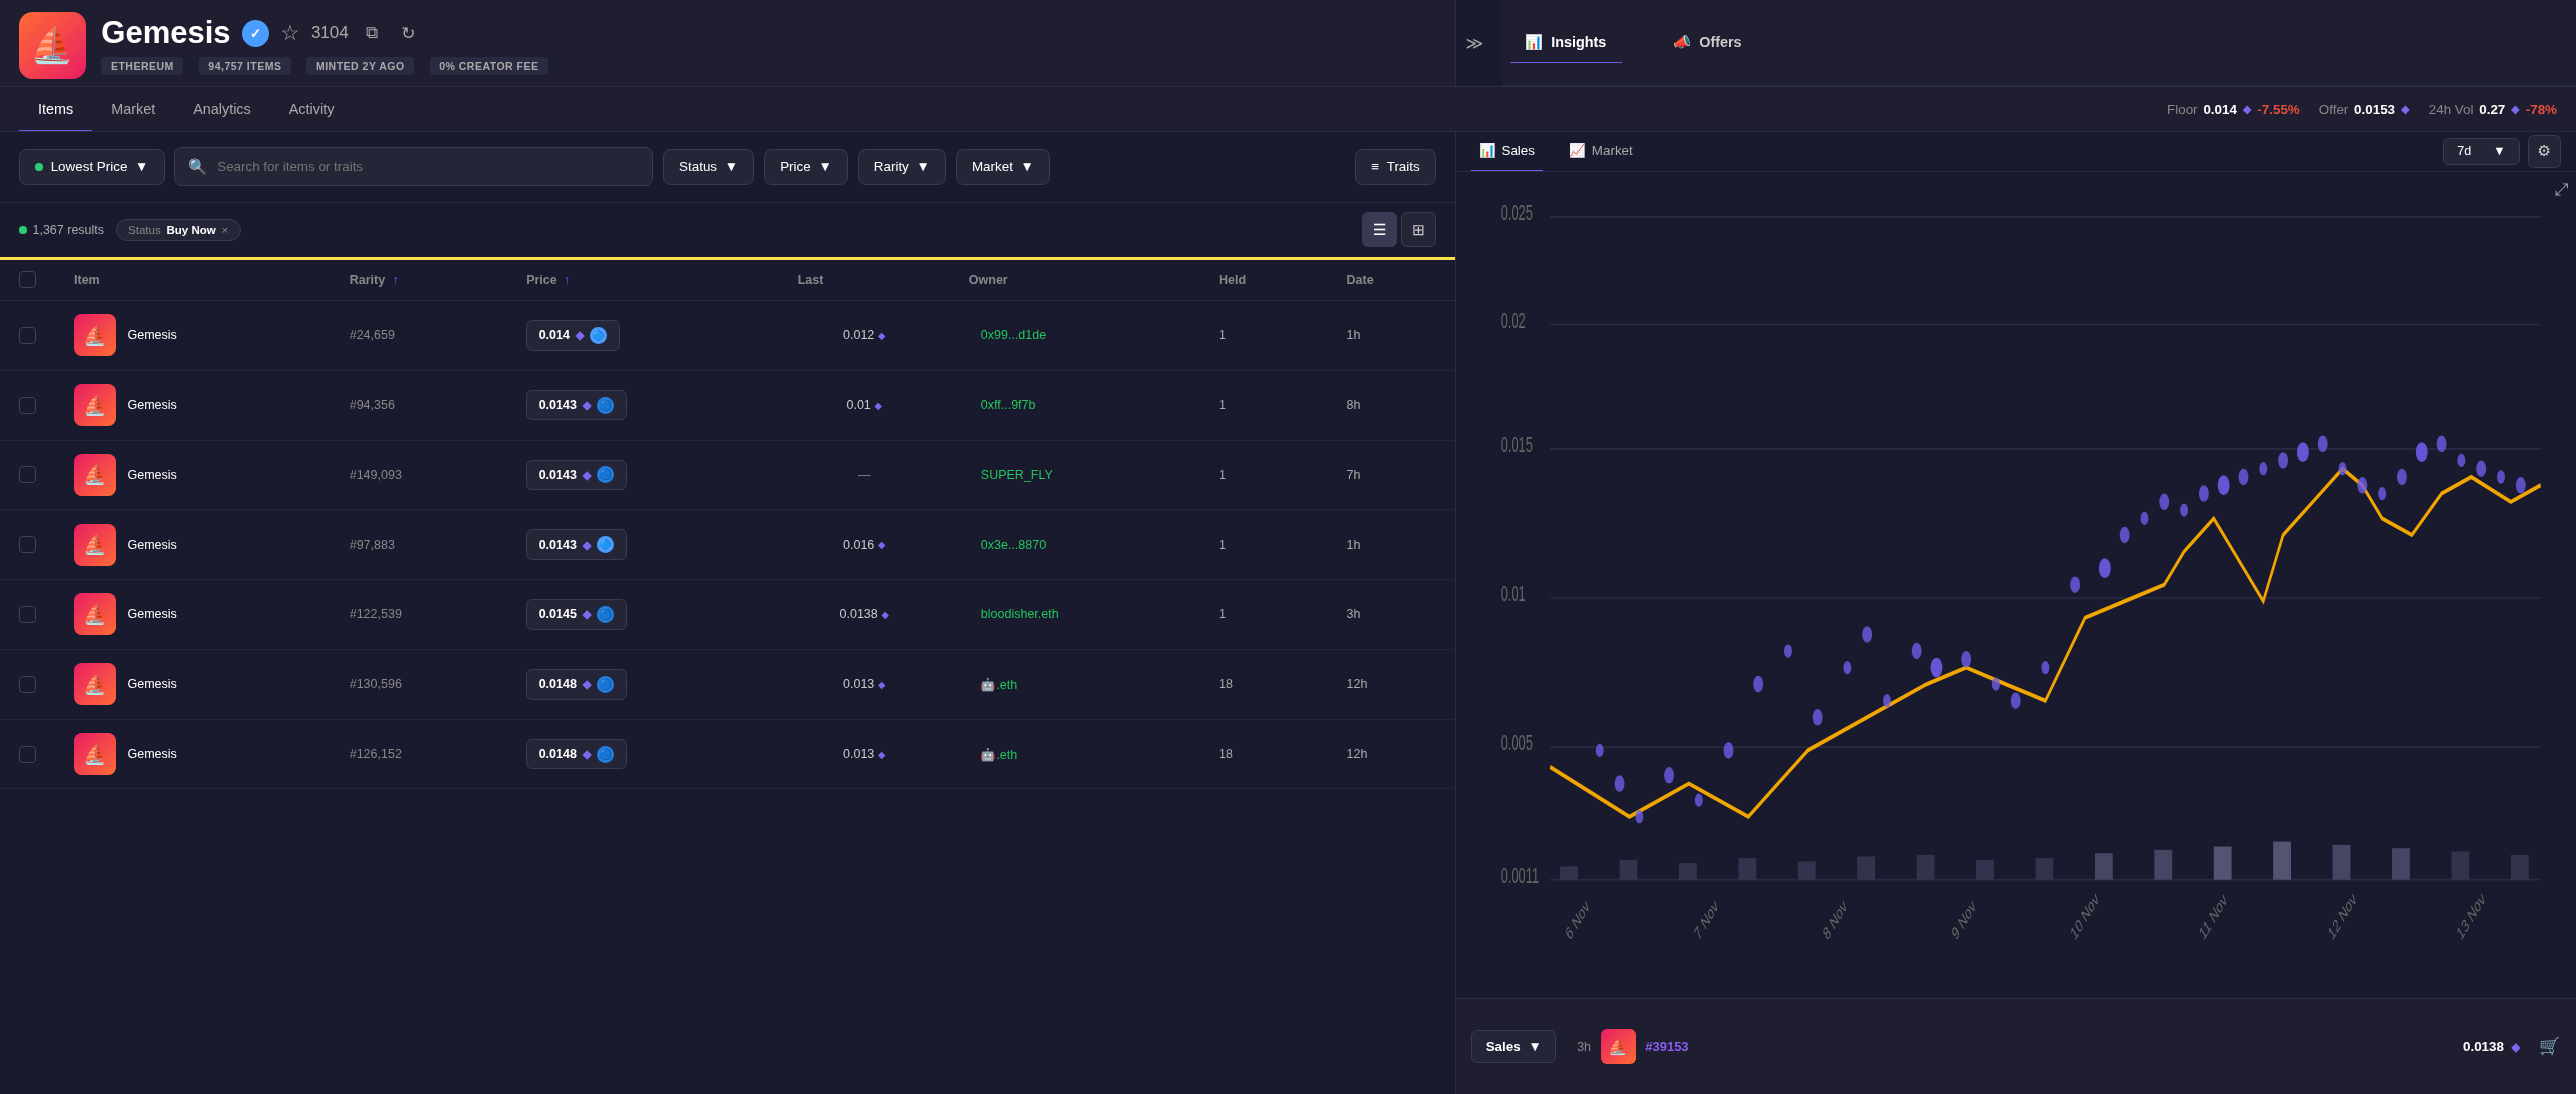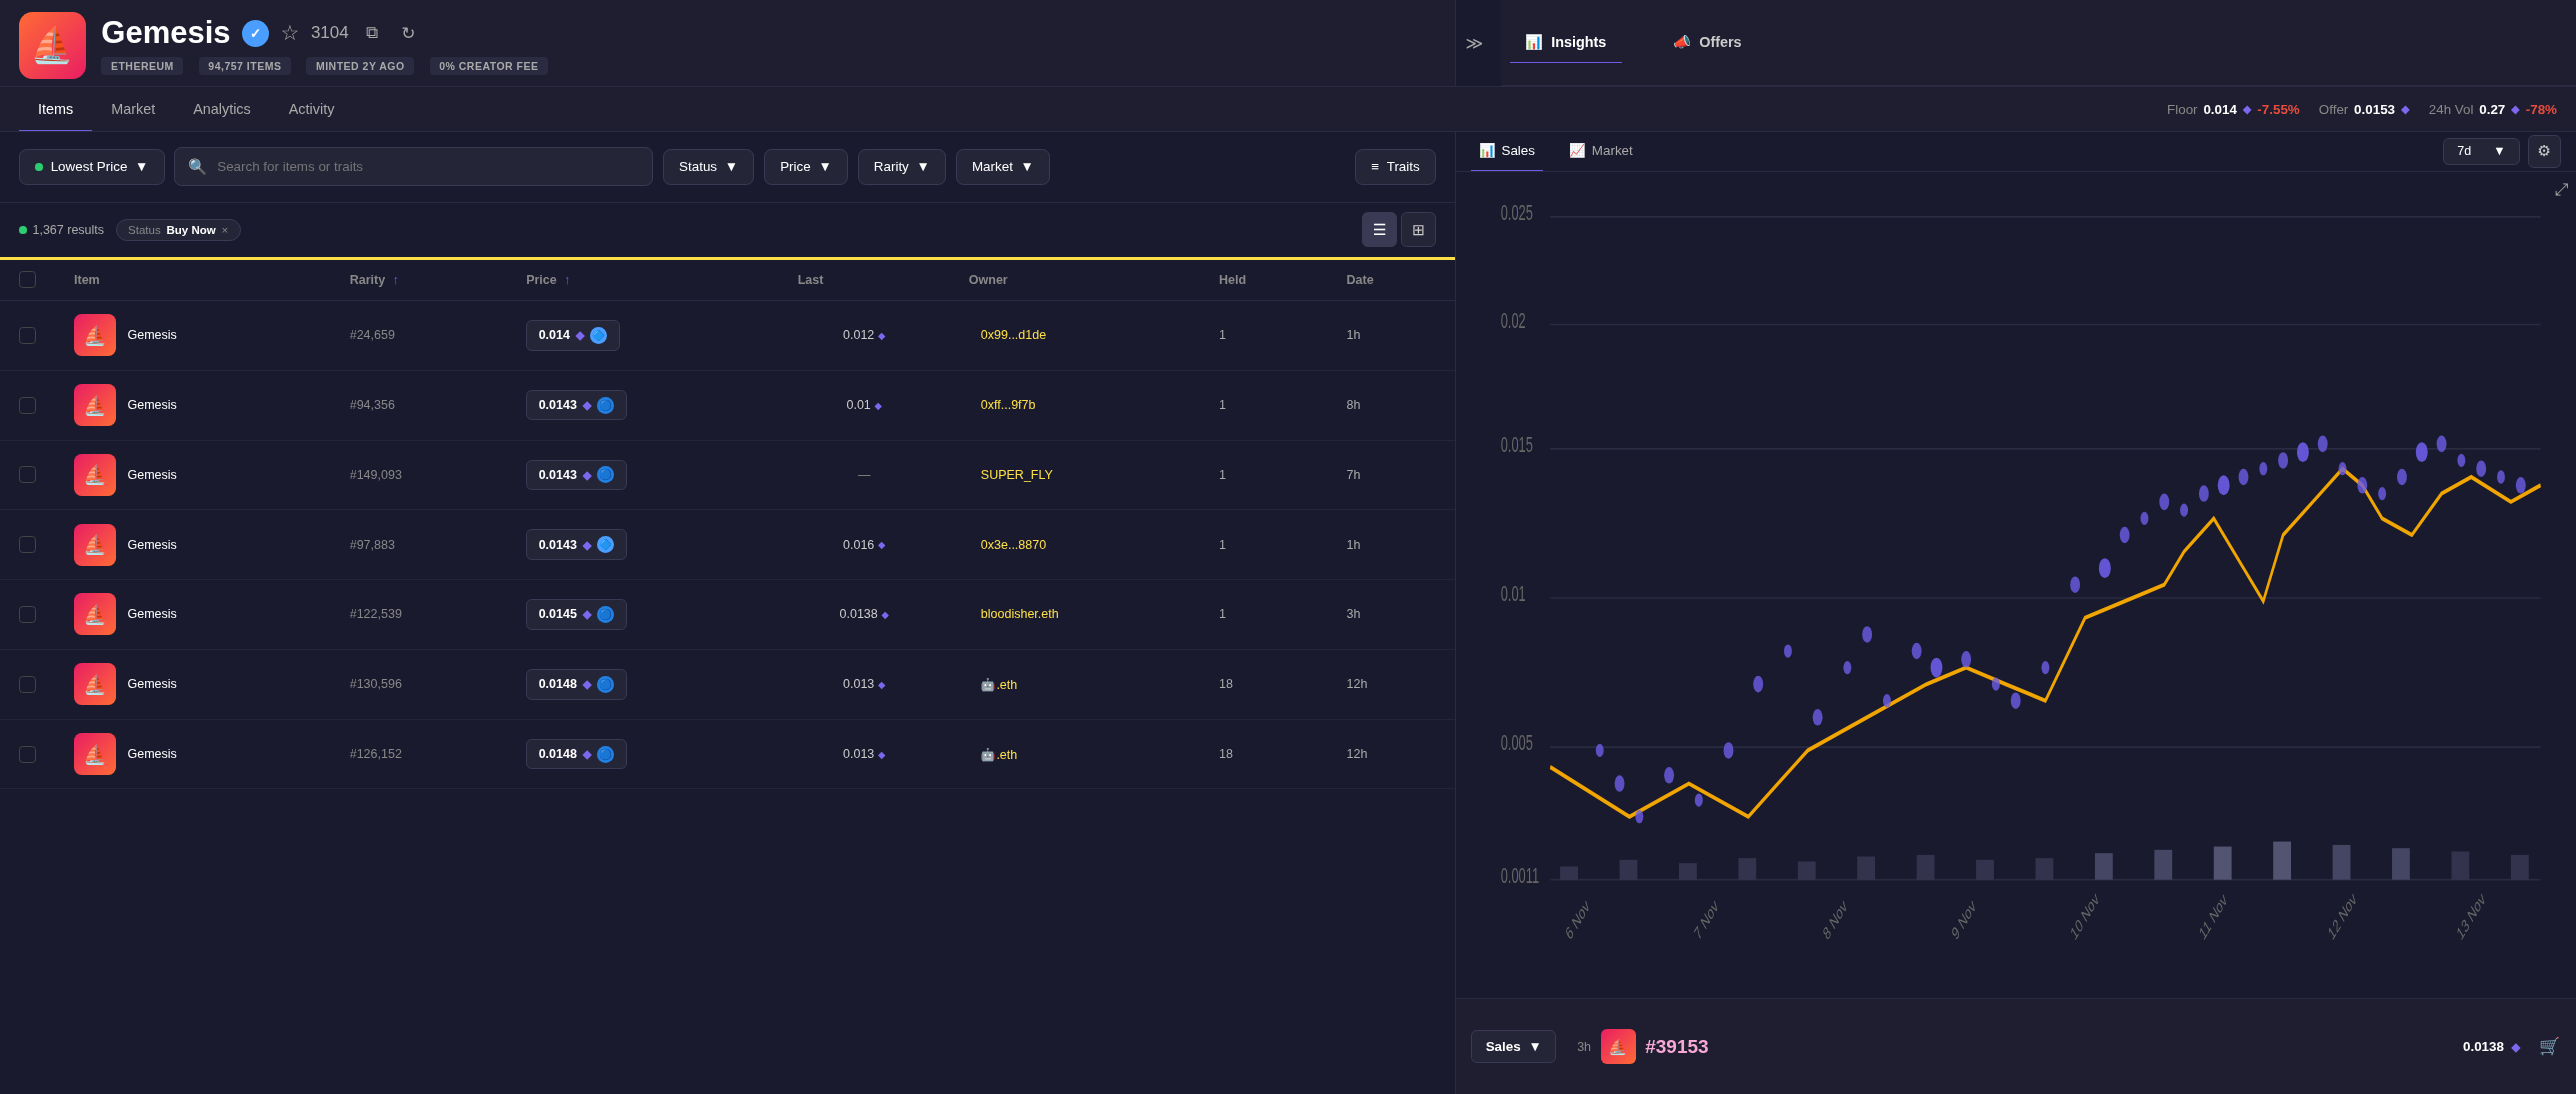--- a/index.html
+++ b/index.html
@@ -407,21 +407,21 @@
     }
     .price-icon.blur { background: #4a9eff; }
     .price-icon.os { background: #2081e2; }
     .last-price {
       display: flex;
       align-items: center;
       gap: 3.8px;
       color: #ccc;
       justify-content: center;
     }
-    .owner-link { color: #fde047; cursor: pointer; padding-left: 12px; }
+    .owner-link { color: #22c55e; cursor: pointer; padding-left: 12px; }
     .held-val, .date-val { color: #aaa; }
     .dash { color: #888; }
 
     
     .right-panel-full {
       width: 1121px;
       flex-shrink: 0;
       background: #1a1a2e;
       border-left: 1px solid #2a2a40;
       display: flex;
@@ -521,21 +521,21 @@
     .bottom-thumb {
       width: 35px;
       height: 35px;
       border-radius: 5.8px;
       background: linear-gradient(135deg, #e91e63, #ff6b35);
       display: flex;
       align-items: center;
       justify-content: center;
       font-size: 15.3px;
     }
-    .bottom-id { color: #f9a8d4; font-weight: 600; font-size: 19px; }
+    .bottom-id { color: #8b5cf6; font-weight: 600; font-size: 13px; }
     .bottom-price { color: #fff; font-weight: 700; font-size: 13.4px; margin-left: auto; }
     .cart-icon { color: #888; font-size: 15.3px; cursor: pointer; }
     .expand-chart-btn {
       margin-left: auto;
       background: none;
       border: none;
       color: #aaa;
       font-size: 17px;
       cursor: pointer;
     }

